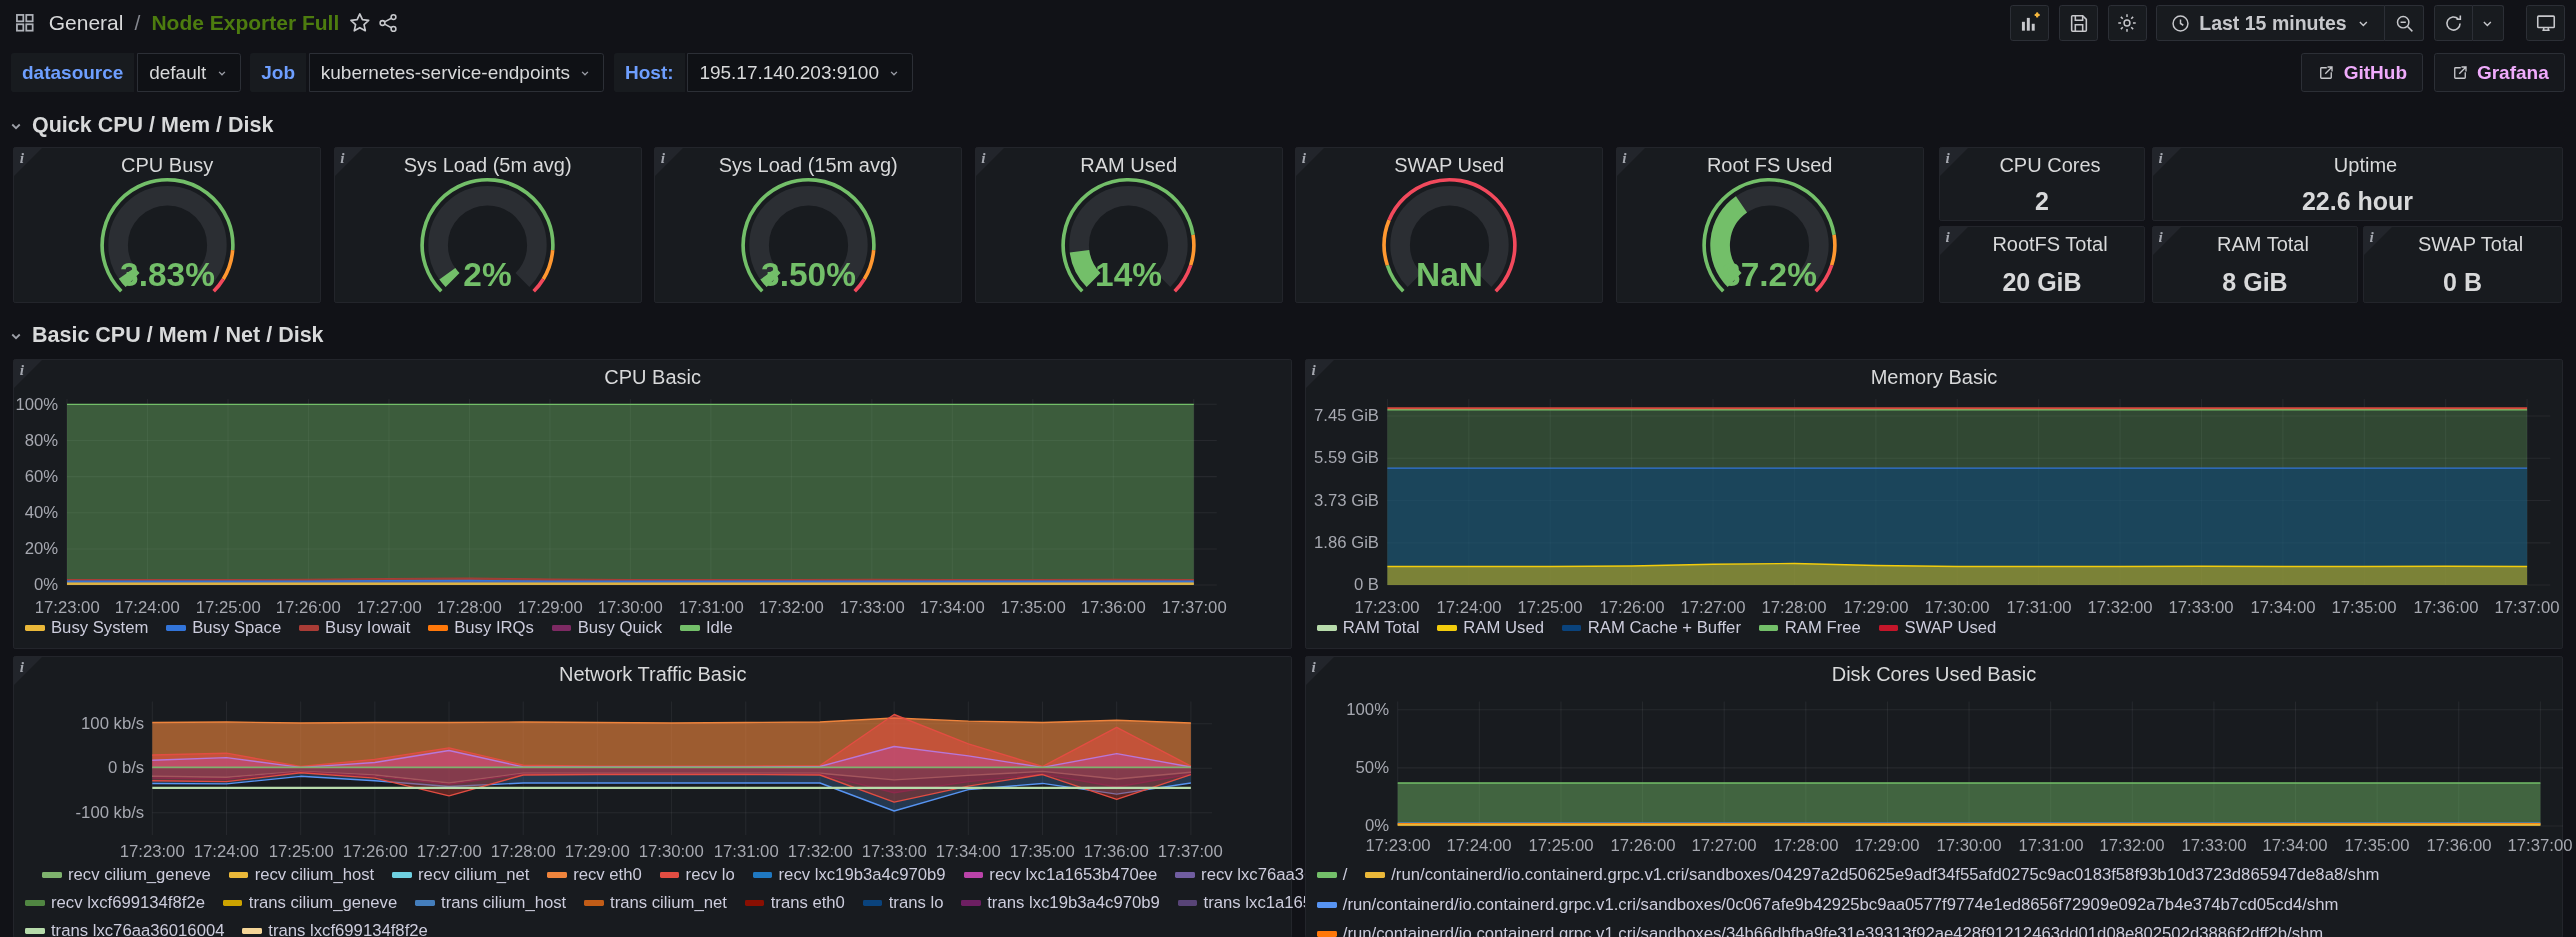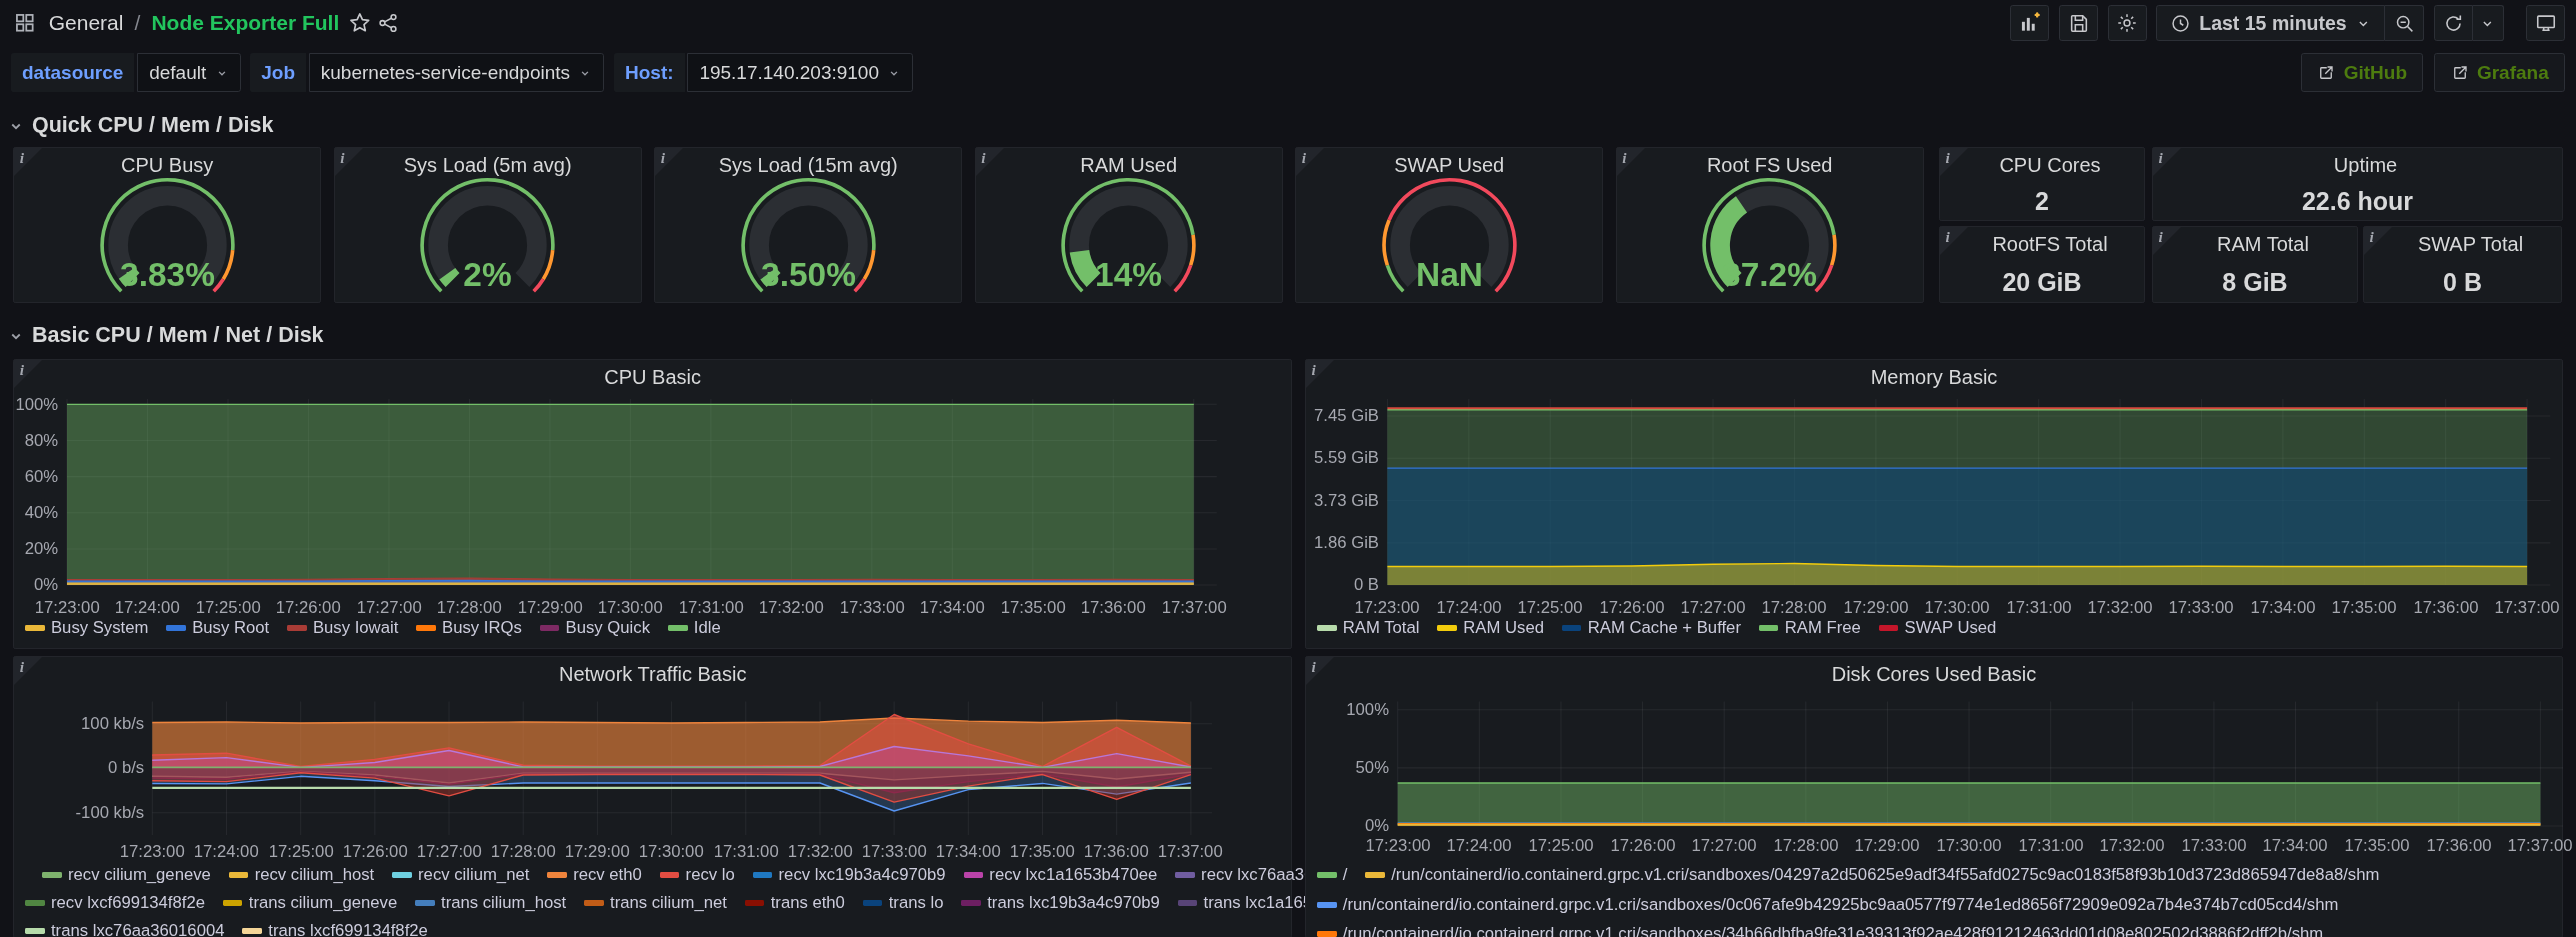--- a/index.html
+++ b/index.html
@@ -6,21 +6,21 @@
   html,body { width:2576px; height:938px; background:#111217; overflow:hidden;
     font-family:"Liberation Sans", sans-serif; color:#d8d9da; position:relative; }
   svg { display:block; }
 
   
   .topnav { position:absolute; left:0; top:0; width:2576px; height:46px;
     display:flex; align-items:center; padding:0 11px; }
   .crumb { display:flex; align-items:center; gap:9.7px; font-size:21px; }
   .crumb .folder { color:#d8d9da; cursor:pointer; }
   .crumb .sep { color:#85878f; margin:0 1.4px; }
-  .crumb .dash-title { color:#22c55e; font-weight:700; }
+  .crumb .dash-title { color:#4d7c0f; font-weight:700; }
   .navicon { width:28px; height:28px; display:flex; align-items:center; justify-content:center;
     color:#aeb1b8; cursor:pointer; }
   .toolbar { margin-left:auto; display:flex; align-items:center; gap:9.7px; }
   .tb-btn { height:36px; min-width:39px; border:0.7px solid #2c2f36; border-radius:2.8px;
     background:#181b1f; display:flex; align-items:center; justify-content:center;
     color:#c7c8cc; cursor:pointer; }
   .tb-group { display:flex; }
   .tb-group .tb-btn + .tb-btn { border-left:none; border-top-left-radius:0; border-bottom-left-radius:0; }
   .tb-group .tb-btn:first-child { border-top-right-radius:0; border-bottom-right-radius:0; }
   .time-btn { padding:0 12.5px; gap:8.3px; font-size:19.5px; font-weight:700; color:#c7c8cc; }
@@ -31,21 +31,21 @@
     display:flex; align-items:center; padding:0 11px; gap:9.7px; }
   .var { display:flex; height:39px; }
   .var .vlabel { background:#181b1f; color:#6e9fff; font-size:19px; font-weight:700;
     display:flex; align-items:center; padding:0 11px; border-radius:2.8px 0 0 2.8px; cursor:pointer; }
   .var .vvalue { background:#0f1115; border:0.7px solid #2c2f36; color:#d8d9da; font-size:19px;
     display:flex; align-items:center; gap:8.3px; padding:0 11px; margin-left:2.8px;
     border-radius:0 2.8px 2.8px 0; cursor:pointer; }
   .sub-links { margin-left:auto; display:flex; gap:11px; }
   .link-btn { height:39px; border:0.7px solid #2c2f36; border-radius:2.8px; background:#16181d;
     display:flex; align-items:center; gap:8.3px; padding:0 15.3px; font-size:19px; font-weight:700;
-    color:#4d7c0f; cursor:pointer; }
+    color:#f0abfc; cursor:pointer; }
 
   
   .section-hdr { position:absolute; left:7px; display:flex; align-items:center; gap:7px;
     font-size:21.5px; font-weight:700; color:#d8d9da; cursor:pointer; height:31px; }
   .section-hdr .chev { color:#9da0a8; }
 
   
   .panel { position:absolute; background:#181b1f; border:0.7px solid #23252b; border-radius:2.1px; }
   .panel-title { position:absolute; left:0; right:0; top:5.6px; text-align:center;
     font-size:20px; font-weight:500; color:#d8d9da; cursor:pointer; white-space:nowrap; }
@@ -411,21 +411,21 @@
       <div class="xtick" style="left: 1019px; top: 238px;">17:35:00</div>
       <div class="xtick" style="left: 1099px; top: 238px;">17:36:00</div>
       <div class="xtick" style="left: 1180px; top: 238px;">17:37:00</div>
       <div class="legend-row" style="left: 11px; top: 258px;">
         <span class="legend-item">
           <span class="legend-swatch" style="background: rgb(234, 184, 57);"></span>
           <span class="legend-label">Busy System</span>
         </span>
         <span class="legend-item">
           <span class="legend-swatch" style="background: rgb(50, 116, 217);"></span>
-          <span class="legend-label">Busy Root</span>
+          <span class="legend-label">Busy Space</span>
         </span>
         <span class="legend-item">
           <span class="legend-swatch" style="background: rgb(169, 60, 54);"></span>
           <span class="legend-label">Busy Iowait</span>
         </span>
         <span class="legend-item">
           <span class="legend-swatch" style="background: rgb(255, 120, 10);"></span>
           <span class="legend-label">Busy IRQs</span>
         </span>
         <span class="legend-item">

